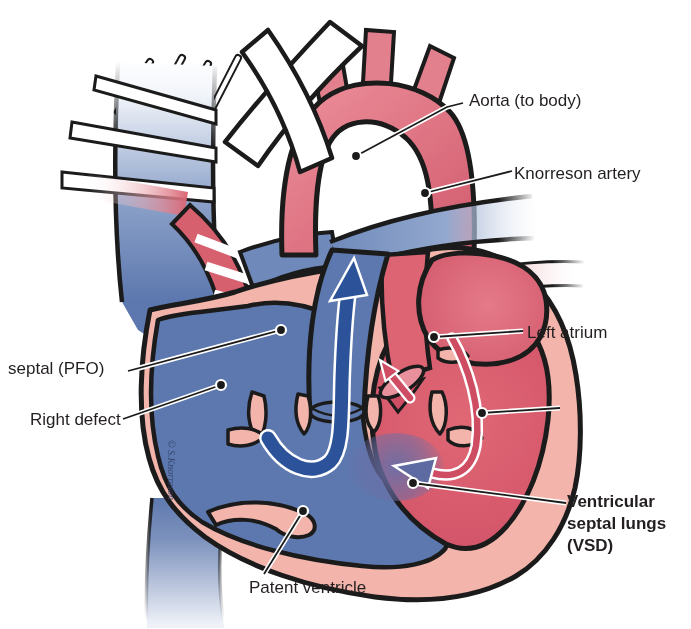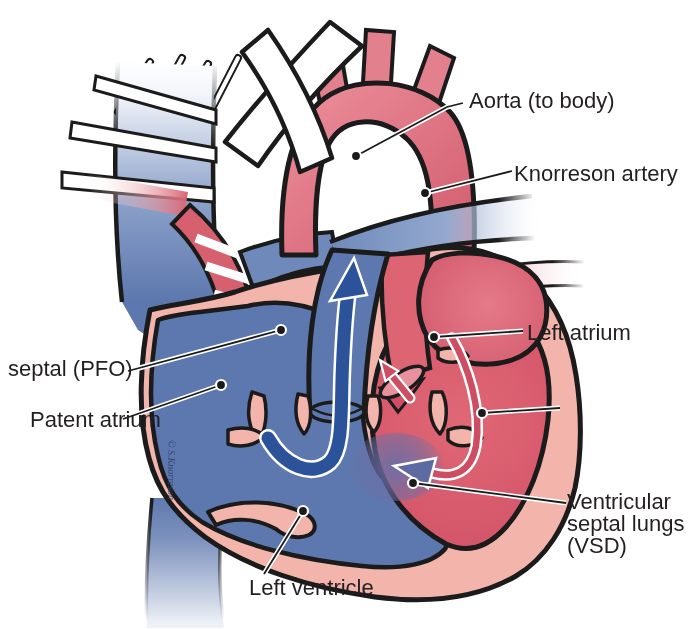--- a/index.html
+++ b/index.html
@@ -1,21 +1,21 @@
 <!DOCTYPE html>
 <html><head>
 <meta charset="utf-8">
 <style>
   html,body{margin:0;padding:0;background:#ffffff;}
   #stage{position:relative;width:691px;height:629px;background:#ffffff;overflow:hidden;
          font-family:"Liberation Sans",sans-serif;}
   #art{position:absolute;left:0;top:0;}
-  .lbl{position:absolute;color:#231f20;font-size:22px;line-height:21px;white-space:nowrap;}
+  .lbl{position:absolute;color:#231f20;font-size:17px;line-height:21px;white-space:nowrap;}
   .lbl span{display:block;}
-  .lbl.bold{font-weight:400;line-height:22px;}
+  .lbl.bold{font-weight:700;line-height:22px;}
   .lbl.twoline{line-height:22px;}
 </style>
 </head>
 <body>
 
 <div id="stage">
 
 <svg id="art" width="691" height="629" viewBox="0 0 691 629" aria-hidden="true">
   <defs>
     <linearGradient id="gSVC" gradientUnits="userSpaceOnUse" x1="0" y1="58" x2="0" y2="300">
@@ -266,25 +266,25 @@
 <div class="lbl" style="left:527px;top:322px">
   <span>Left atrium</span>
 </div>
 
 
 <div class="lbl twoline" style="left:8px;top:358px">
   <span>septal (PFO)</span>
 </div>
 
 <div class="lbl" style="left:30px;top:409px">
-  <span>Patent atrium</span>
+  <span>Right defect</span>
 </div>
 
 <div class="lbl" style="left:249px;top:577px">
-  <span>Left ventricle</span>
+  <span>Patent ventricle</span>
 </div>
 
 <div class="lbl bold" style="left:567px;top:491px">
   <span>Ventricular</span>
   <span>septal lungs</span>
   <span>(VSD)</span>
 </div>
 
 </div>
 

